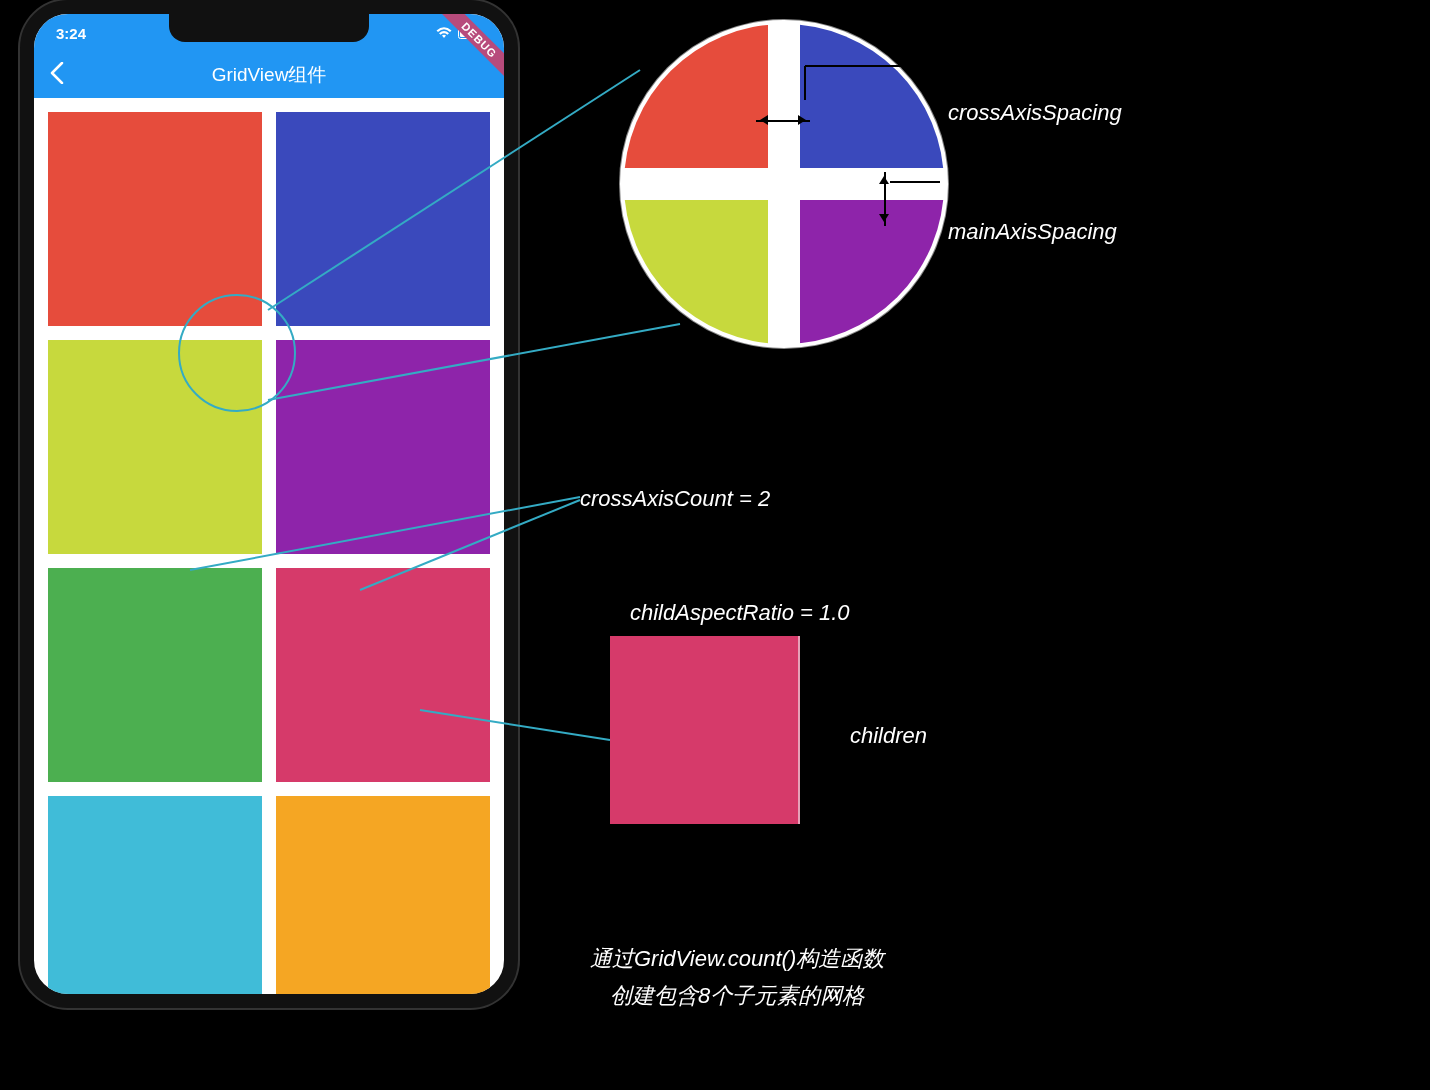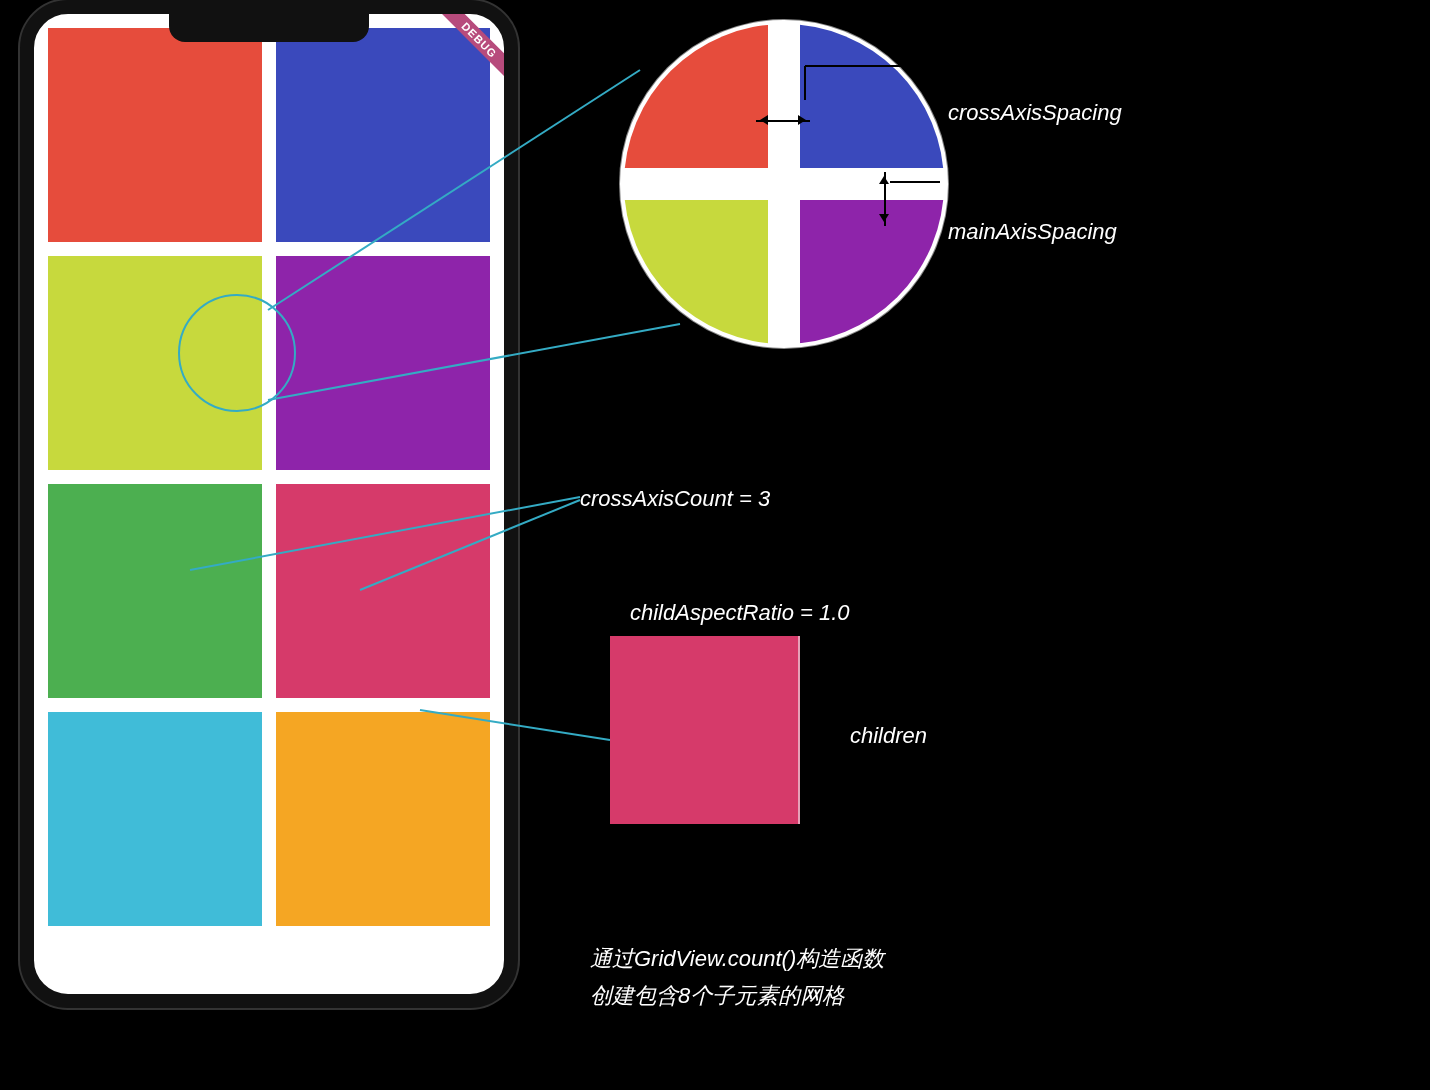--- a/index.html
+++ b/index.html
@@ -144,21 +144,21 @@
     color:#fff;
     font-size:22px;
     white-space: pre;
     font-style: italic;
   }
   .lbl1 { left:948px; top:100px; }
   .lbl2 { left:948px; top:175px;margin-top:44px; }
   .lbl3 { left:580px; top:486px; }
   .lbl4 { left:630px; top:600px; }
   .lbl5 { left:850px; top:723px; }
-  .lbl6 { left:590px; top:940px; text-align:left; line-height:1.7;}
+  .lbl6 { left:590px; top:940px; text-align:center; line-height:1.7;}
 
   
   .callout-circle {
     position:absolute;
     left:178px; top:294px;
     width:114px; height:114px;
     border:2px solid #34ABC4;
     border-radius:50%;
   }
   
@@ -176,21 +176,46 @@
     border-right:2px solid #e5a1b8;
   }
 </style>
 </head>
 <body>
 
 <div class="phone-frame">
   <div class="notch"></div>
   <div class="debug-banner">DEBUG</div>
 
-
+  <div class="status-bar">
+    <span>3:24</span>
+    <span class="status-right">
+      <span class="wifi-icon">
+        <svg width="16" height="12" viewBox="0 0 16 12">
+            <path d="M8 11 L6 8.6 Q8 7 10 8.6 Z M3 6.2 Q8 1.8 13 6.2 L11.4 7.7 Q8 4.8 4.6 7.7 Z M0.5 3.6 Q8 -3 15.5 3.6 L14 5.1 Q8 -0.4 2 5.1 Z" fill="#fff"></path>
+          </svg>
+      </span>
+      <span>
+        <svg width="24" height="12" viewBox="0 0 24 12">
+            <rect x="0.5" y="0.5" width="20" height="11" rx="2" stroke="#fff" fill="none"></rect>
+            <rect x="21" y="3.5" width="2" height="5" rx="1" fill="#fff"></rect>
+            <rect x="2" y="2" width="17" height="8" rx="1" fill="#fff"></rect>
+          </svg>
+      </span>
+    </span>
+  </div>
+
+  <div class="app-bar">
+    <span class="back-chevron">
+      <svg width="14" height="22" viewBox="0 0 14 22">
+          <path d="M12 1 L2 11 L12 21" stroke="#fff" stroke-width="2.5" fill="none" stroke-linecap="round" stroke-linejoin="round"></path>
+        </svg>
+    </span>
+    <span class="app-title">GridView组件</span>
+  </div>
 
   <div class="grid">
     <div class="tile t-red"></div>
     <div class="tile t-blue"></div>
     <div class="tile t-lime"></div>
     <div class="tile t-purple"></div>
     <div class="tile t-green"></div>
     <div class="tile t-pink"></div>
     <div class="tile t-cyan"></div>
     <div class="tile t-orange"></div>
@@ -215,21 +240,21 @@
     <div class="arrow-line-v"></div>
     <div class="arrowhead ah-u"></div>
     <div class="arrowhead ah-d"></div>
   </div>
 </div>
 
 <div class="child-sample"></div>
 
 <div class="label lbl1">crossAxisSpacing</div>
 <div class="label lbl2">mainAxisSpacing</div>
-<div class="label lbl3">crossAxisCount = 3</div>
+<div class="label lbl3">crossAxisCount = 2</div>
 <div class="label lbl4">childAspectRatio = 1.0</div>
 <div class="label lbl5">children</div>
 <div class="label lbl6">通过GridView.count()构造函数
 创建包含8个子元素的网格</div>
 
 <svg class="overlay">
 
   <line class="cline" x1="268" y1="310" x2="640" y2="70"></line>
   <line class="cline" x1="268" y1="400" x2="680" y2="324"></line>
 

